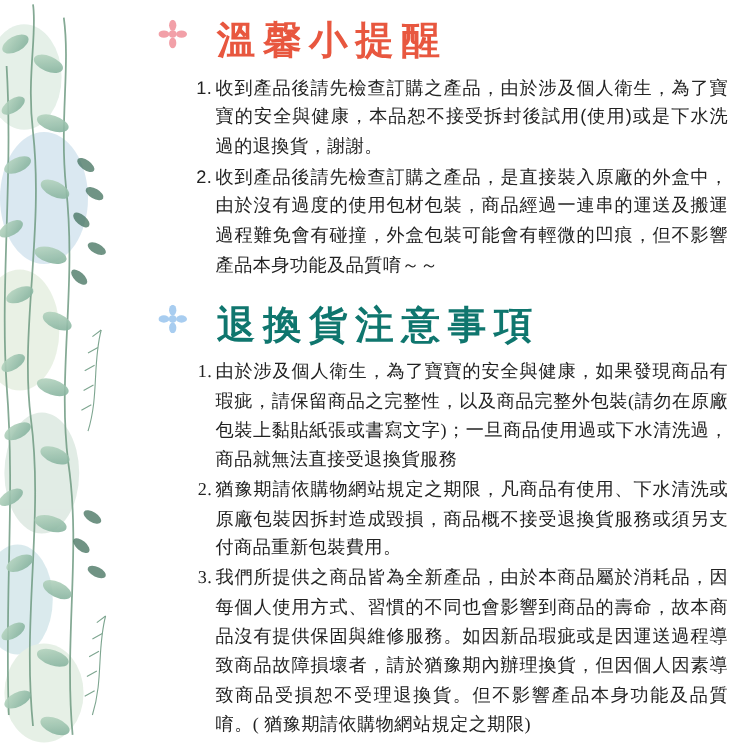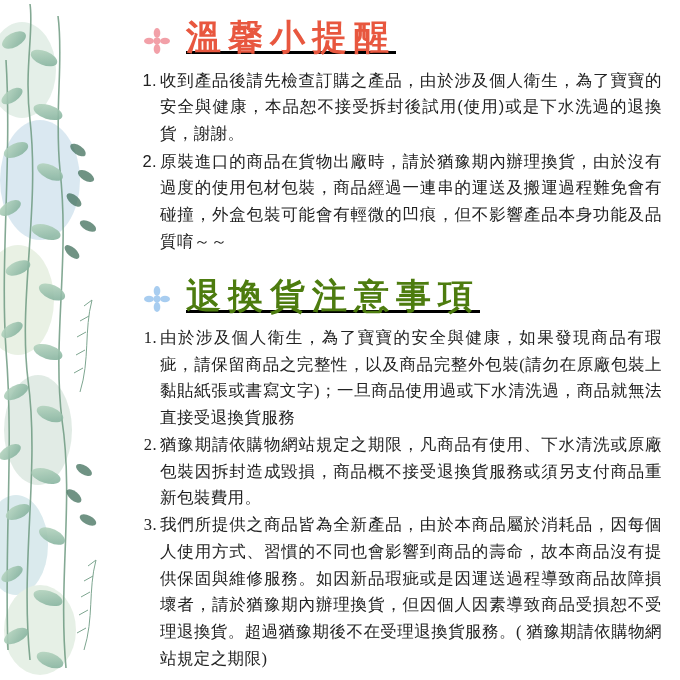--- a/index.html
+++ b/index.html
@@ -40,57 +40,57 @@
     left: 118px;
     top: 0;
     width: 562px;
     height: 680px;
     box-sizing: border-box;
     padding: 18px 18px 0 12px;
   }
 
   .heading {
     display: flex;
-    align-items: flex-end;
-    gap: 16px;
+    align-items: flex-start;
+    gap: 27px;
     margin: 0 0 10px 14px;
-    text-decoration: underline;
   }
   .heading .star {
     flex: 0 0 auto;
     line-height: 1;
   }
   .heading-text {
     font-size: 35px;
     font-weight: bold;
     letter-spacing: 7px;
     line-height: 1.1;
     white-space: nowrap;
   }
   .heading-1 .heading-text { color: #e8573f; }
-  .heading-2 .heading-text { color: #4d7c0f; }
+  .heading-2 .heading-text { color: #0f766e; }
 
   .heading-2 { margin-top: 22px; }
 
   ol.notes {
     margin: 0;
     padding: 0 0 0 30px;
     list-style: none;
     counter-reset: noteitem;
   }
   ol.notes > li {
     counter-increment: noteitem;
     position: relative;
     font-size: 16.5px;
     line-height: 1.62;
     color: #222222;
     letter-spacing: 0.4px;
     margin-bottom: 1px;
     text-align: justify;
     text-justify: inter-ideograph;
+    margin-left: 36px;
   }
   ol.notes > li::before {
     content: counter(noteitem) ".";
     position: absolute;
     left: -25px;
     top: 0;
     width: 22px;
     text-align: right;
     font-size: 16.5px;
     color: #222222;
@@ -186,21 +186,21 @@
               <ellipse cx="5" cy="13" rx="5" ry="3.3"></ellipse>
               <ellipse cx="21" cy="13" rx="5" ry="3.3"></ellipse>
               <circle cx="13" cy="13" r="3.4"></circle>
             </g>
           </svg>
         </span>
         <span class="heading-text">溫馨小提醒</span>
       </div>
       <ol class="notes">
         <li>收到產品後請先檢查訂購之產品，由於涉及個人衛生，為了寶寶的安全與健康，本品恕不接受拆封後試用(使用)或是下水洗過的退換貨，謝謝。</li>
-        <li>原裝進口的商品在貨物出廠時，請於猶豫期內辦理換貨，由於沒有過度的使用包材包裝，商品經過一連串的運送及搬運過程難免會有碰撞，外盒包裝可能會有輕微的凹痕，但不影響產品本身功能及品質唷～～</li>
+        <li>收到產品後請先檢查訂購之產品，是直接裝入原廠的外盒中，由於沒有過度的使用包材包裝，商品經過一連串的運送及搬運過程難免會有碰撞，外盒包裝可能會有輕微的凹痕，但不影響產品本身功能及品質唷～～</li>
       </ol>
     </div>
 
     <div class="section-2">
       <div class="heading heading-2">
         <span class="star">
           <svg width="26" height="26" viewBox="0 0 26 26" xmlns="http://www.w3.org/2000/svg" aria-hidden="true">
             <g fill="#a8cdf0">
               <ellipse cx="13" cy="5" rx="3.3" ry="5"></ellipse>
               <ellipse cx="13" cy="21" rx="3.3" ry="5"></ellipse>
@@ -208,18 +208,18 @@
               <ellipse cx="21" cy="13" rx="5" ry="3.3"></ellipse>
               <circle cx="13" cy="13" r="3.4"></circle>
             </g>
           </svg>
         </span>
         <span class="heading-text">退換貨注意事項</span>
       </div>
       <ol class="notes">
         <li>由於涉及個人衛生，為了寶寶的安全與健康，如果發現商品有瑕疵，請保留商品之完整性，以及商品完整外包裝(請勿在原廠包裝上黏貼紙張或書寫文字)；一旦商品使用過或下水清洗過，商品就無法直接受退換貨服務</li>
         <li>猶豫期請依購物網站規定之期限，凡商品有使用、下水清洗或原廠包裝因拆封造成毀損，商品概不接受退換貨服務或須另支付商品重新包裝費用。</li>
-        <li>我們所提供之商品皆為全新產品，由於本商品屬於消耗品，因每個人使用方式、習慣的不同也會影響到商品的壽命，故本商品沒有提供保固與維修服務。如因新品瑕疵或是因運送過程導致商品故障損壞者，請於猶豫期內辦理換貨，但因個人因素導致商品受損恕不受理退換貨。超過猶豫期後不在受理退換貨服務。( 猶豫期請依購物網站規定之期限)</li>
+        <li>我們所提供之商品皆為全新產品，由於本商品屬於消耗品，因每個人使用方式、習慣的不同也會影響到商品的壽命，故本商品沒有提供保固與維修服務。如因新品瑕疵或是因運送過程導致商品故障損壞者，請於猶豫期內辦理換貨，但因個人因素導致商品受損恕不受理退換貨。但不影響產品本身功能及品質唷。( 猶豫期請依購物網站規定之期限)</li>
       </ol>
     </div>
 
   </div>
 </div>
 
 </body></html>

